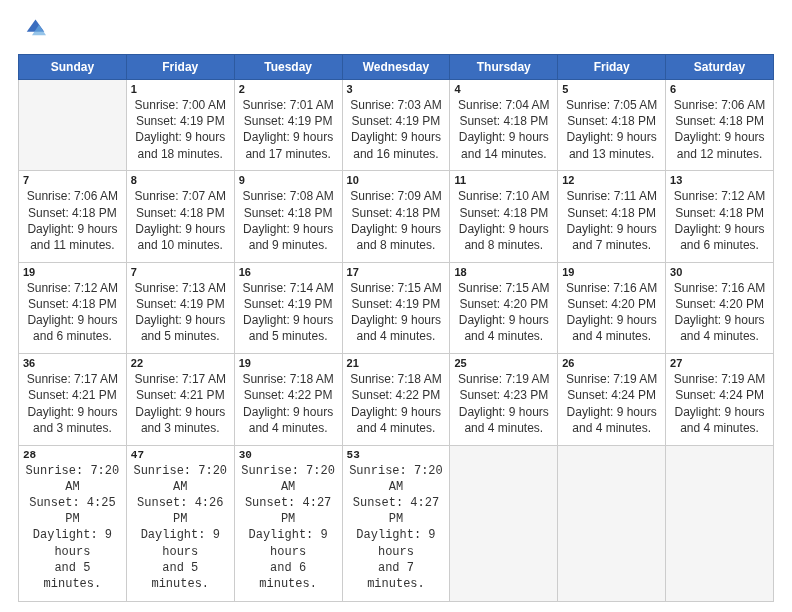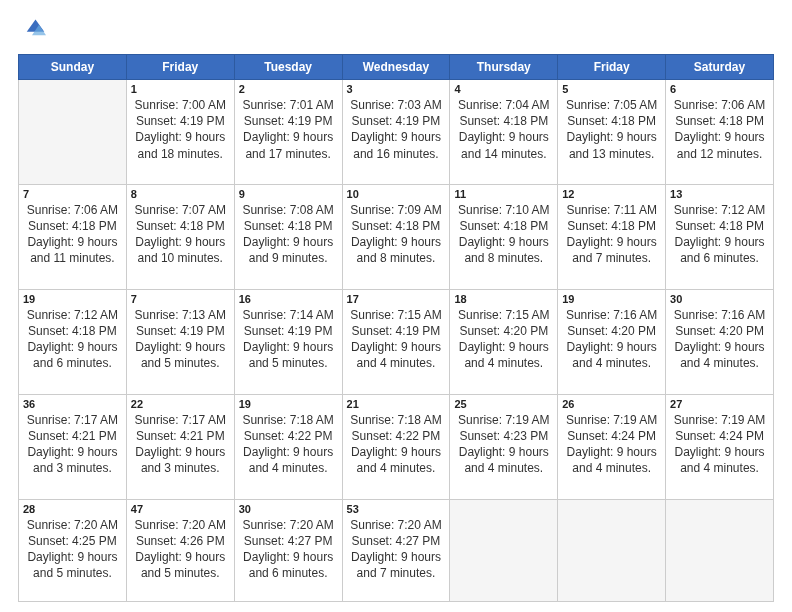--- a/index.html
+++ b/index.html
@@ -97,20 +97,21 @@
       margin-bottom: 2px;
     }
     .day-info {
       font-size: 12px;
       line-height: 1.35;
       color: #333;
       text-align: center;
     }
     .last-row td {
       height: 72px;
+      font-family: Liberation Mono, monospace;
     }
   </style>
 </head>
 <body>
 
 <div class="page">
   <div class="header">
     <div class="logo">
       <svg class="logo-icon" viewBox="0 0 32 32">
         <polygon points="20,4 30,18 10,18" fill="#3a6dbf"></polygon>

